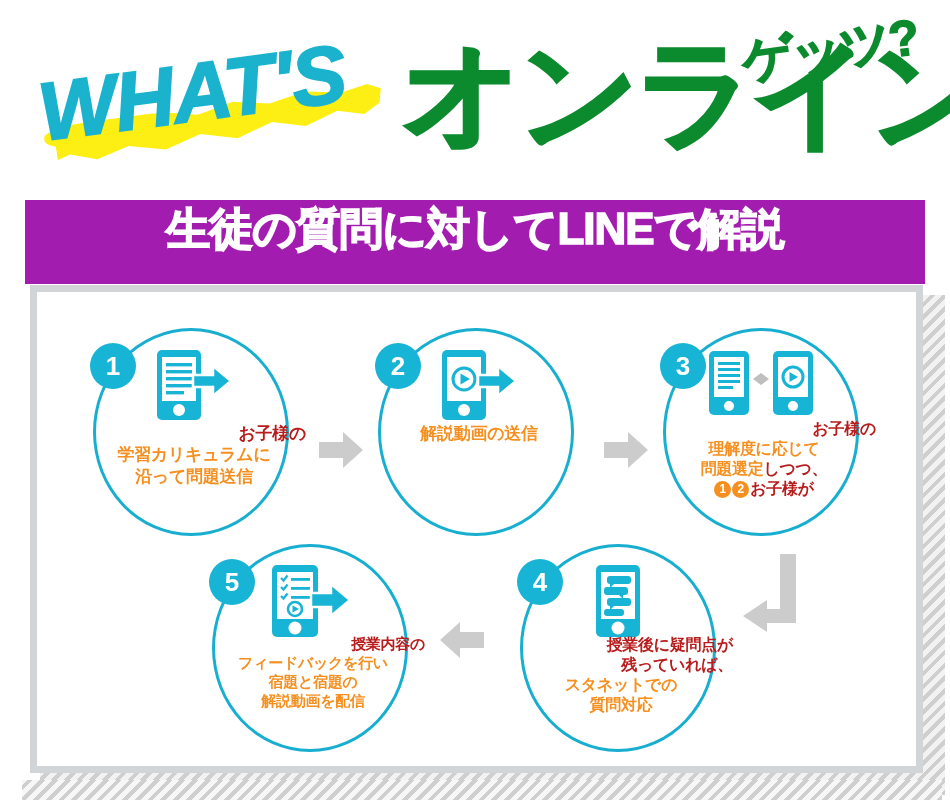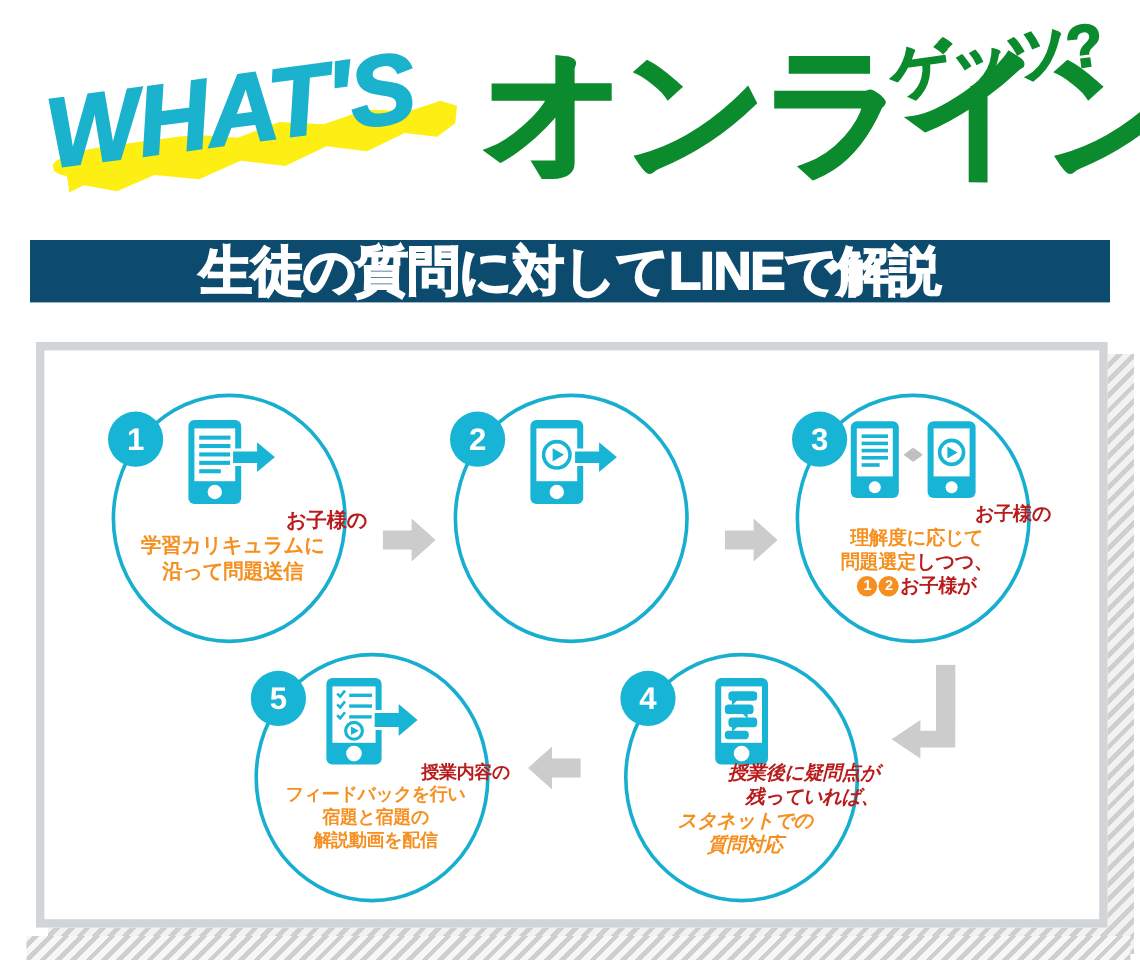--- a/index.html
+++ b/index.html
@@ -44,23 +44,23 @@
   }
   .online{
     position:absolute;left:402px;top:34px;
     font-size:118px;font-weight:bold;color:#0c8a2e;
     letter-spacing:-4px;white-space:nowrap;line-height:1;
     -webkit-text-stroke:3px #0c8a2e;
   }
 
   
   .banner{
-    position:absolute;left:25px;top:200px;width:900px;height:52px;
-    background:#0c4a6e;
-    display:flex;align-items:center;justify-content:center;
+    position:absolute;left:25px;top:200px;width:900px;height:84px;
+    background:#a21caf;
+    display:flex;align-items:flex-start;justify-content:center;
   }
   .banner-text{
     color:#ffffff;font-size:44px;font-weight:bold;letter-spacing:-1px;
     white-space:nowrap;
     -webkit-text-stroke:1.5px #ffffff;
   }
 
   
   .panel-shadow{
     position:absolute;left:40px;top:295px;width:905px;height:500px;
@@ -179,20 +179,21 @@
           <svg width="84" height="74" viewBox="0 0 84 74">
             <rect x="8" y="2" width="44" height="70" rx="5" fill="#18b4d6"></rect>
             <rect x="13" y="9" width="34" height="44" fill="#ffffff"></rect>
             <circle cx="30" cy="31" r="11" fill="none" stroke="#18b4d6" stroke-width="3"></circle>
             <path d="M26.5 25.5 L36 31 L26.5 36.5 z" fill="#18b4d6"></path>
             <circle cx="30" cy="62" r="6" fill="#ffffff"></circle>
             <path d="M44 27 h20 v-9 l18 15 -18 15 v-9 h-20 z" fill="#18b4d6" stroke="#ffffff" stroke-width="2.5"></path>
           </svg>
         </div>
         <div class="txt">
+          <div class="o">解説動画の送信</div>
         </div>
       </div>
 
       <div class="arrow-r" style="left:567px;top:140px;">
         <svg width="44" height="36" viewBox="0 0 44 36">
           <path d="M0 10 h24 v-10 l20 18 -20 18 v-10 h-24 z" fill="#cccccc"></path>
         </svg>
       </div>
 
       <div class="step" style="left:626px;top:36px;">
@@ -248,21 +249,21 @@
               <path d="M23 20 l0 5 l5 -5 z"></path>
               <rect x="17" y="24" width="24" height="8" rx="3"></rect>
               <path d="M36 31 l0 5 l-5 -5 z"></path>
               <rect x="20" y="35" width="24" height="8" rx="3"></rect>
               <path d="M23 42 l0 5 l5 -5 z"></path>
               <rect x="17" y="46" width="20" height="7" rx="3"></rect>
             </g>
             <circle cx="31" cy="65" r="6.5" fill="#ffffff"></circle>
           </svg>
         </div>
-        <div class="txt" style="top:88px;font-size:16px;font-style:italic;">
+        <div class="txt" style="top:88px;font-size:16px;">
           <div class="k">授業後に疑問点が</div>
           <div class="k">残っていれば、</div>
           <div class="o">スタネットでの</div>
           <div class="o">質問対応</div>
         </div>
       </div>
 
       <div class="arrow-l" style="left:403px;top:330px;">
         <svg width="44" height="36" viewBox="0 0 44 36">
           <path d="M44 10 h-24 v-10 l-20 18 20 18 v-10 h24 z" fill="#cccccc"></path>

